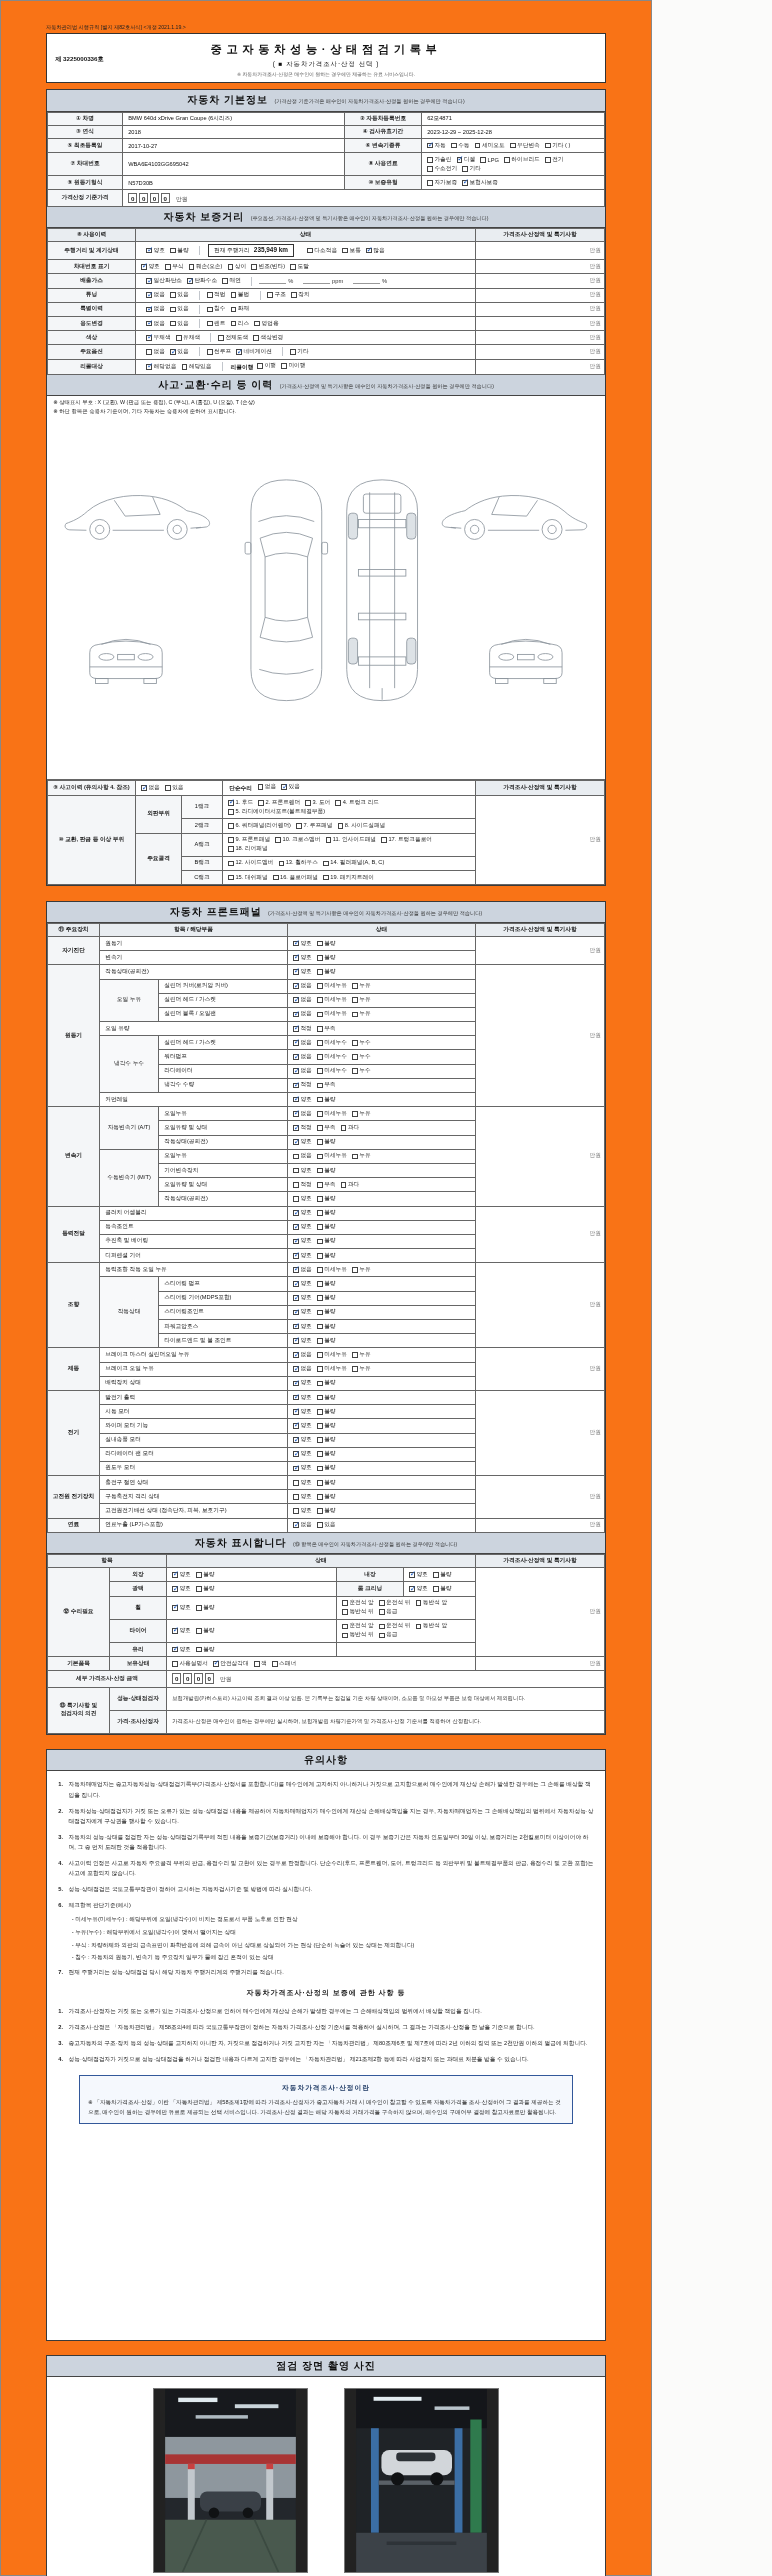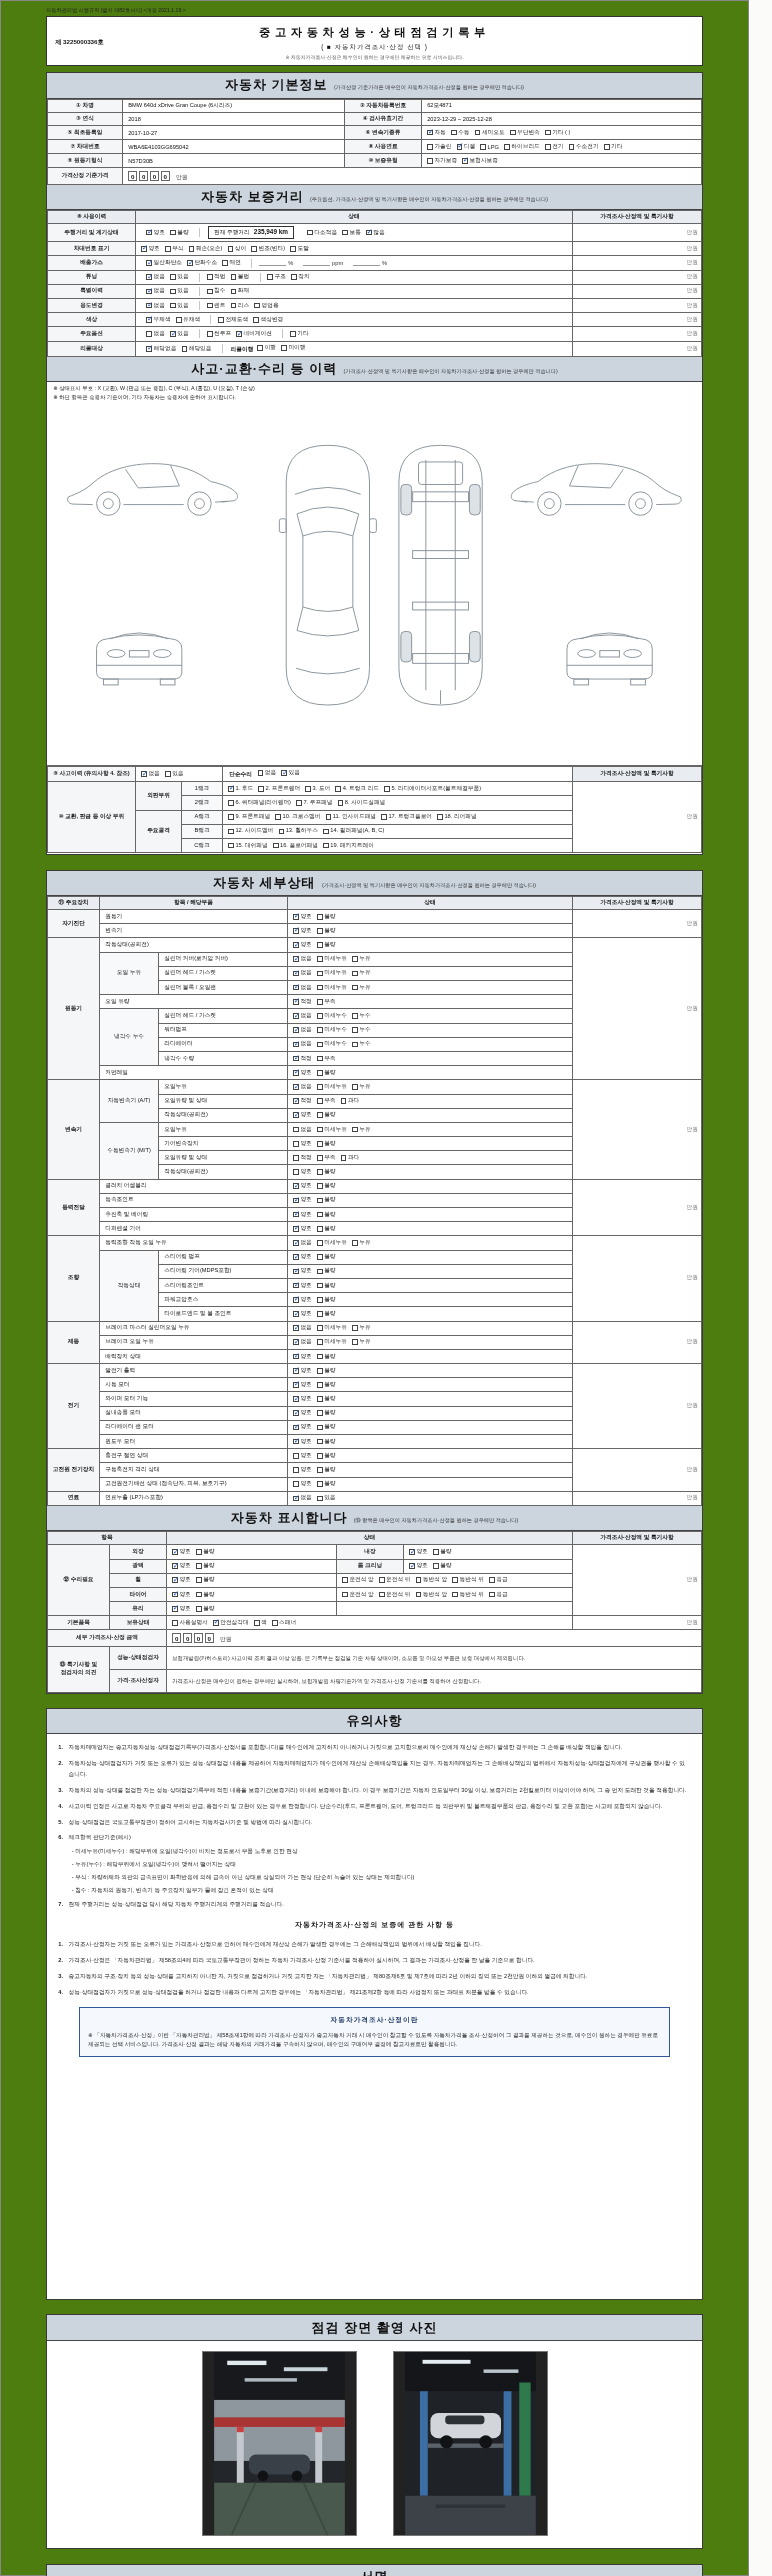--- a/index.html
+++ b/index.html
@@ -1,28 +1,28 @@
 <!DOCTYPE html>
 <html style="font-size:8.2px"><head>
 <meta charset="utf-8">
 <style>
   *{box-sizing:border-box;margin:0;padding:0}
   html,body{margin:0;padding:0}
   body{width:773px;height:2576px;background:#fbfbfa;font-family:"Liberation Sans","DejaVu Sans",sans-serif;color:#111;overflow:hidden}
-  .page{width:749px;height:2576px;background:#4d7c0f;border:0.5px solid #888;padding:5px 45px 0 45px;position:relative}
+  .page{width:652px;height:2576px;background:#f97316;border:0.5px solid #888;padding:22px 45px 0 45px;position:relative}
   .reg-line{font-size:5.2px;color:#222;margin:1px 0 2.1px;text-align:left}
   .title-box{border:1px solid #333;position:relative;padding:8.2px 5.2px 5.2px;text-align:center;margin-bottom:6.2px;background:#fff}
   .doc-no{position:absolute;left:8.2px;top:20.6px;font-size:6.2px;font-weight:bold}
   .t-main{font-size:11.3px;font-weight:bold;letter-spacing:4.6px}
   .t-sub{font-size:6.4px;margin-top:2.6px;letter-spacing:1px}
   .t-note{font-size:4.9px;color:#555;margin-top:2.1px}
   .block{border:1px solid #3a3a3a;margin-bottom:14.4px;background:#fff}
   .b2{min-height:783px}.b3{min-height:768px}.b4{min-height:592px}.b5{min-height:232px}
   .bar{background:#ccd4de;border-bottom:0.5px solid #444;text-align:center;padding:3.1px 2.1px;position:relative}
-  .bar b{font-size:13px;letter-spacing:1px}
+  .bar b{font-size:10px;letter-spacing:1px}
   .bar-note{font-size:5.2px;color:#333;margin-left:4.1px;font-weight:normal}
   table.frm{width:100%;border-collapse:collapse;table-layout:fixed}
   .frm th,.frm td{border:0.5px solid #666;font-size:5.7px;padding:2.1px 3.1px;vertical-align:middle;word-break:keep-all}
   .frm th{background:#e9edf1;font-weight:bold;text-align:center}
   td.lab{background:#f4f6f8;text-align:center;font-weight:bold;color:#222}
   td.val{text-align:left;padding-left:5.2px;background:#fff}
   td.c-amt{text-align:right;color:#777;background:#fff}
   .amt-u{color:#777;font-size:5.7px}
   .cb{display:inline-flex;align-items:center;margin:0.5px 5.2px 0.5px 0;font-size:5.7px;white-space:nowrap}
   .cb .box{width:5.7px;height:5.7px;border:0.8px solid #444;margin-right:1.5px;position:relative;background:#fff;flex:none}
@@ -563,21 +563,21 @@
                 <span class="box"></span>
                 <span class="cl">19. 패키지트레이</span>
               </span></td>
           </tr>
         </tbody>
     </table>
   </div>
 
   <div class="block b3">
     <div class="bar">
-      <b>자동차 세부상태</b>
+      <b>자동차 프론트패널</b>
       <span class="bar-note">(가격조사·산정액 및 특기사항은 매수인이 자동차가격조사·산정을 원하는 경우에만 적습니다)</span>
     </div>
     <table class="frm">
       <colgroup>
           <col style="width:52px">
           <col style="width:59px">
           <col style="width:129px">
           <col>
           <col style="width:129px">
         </colgroup>

